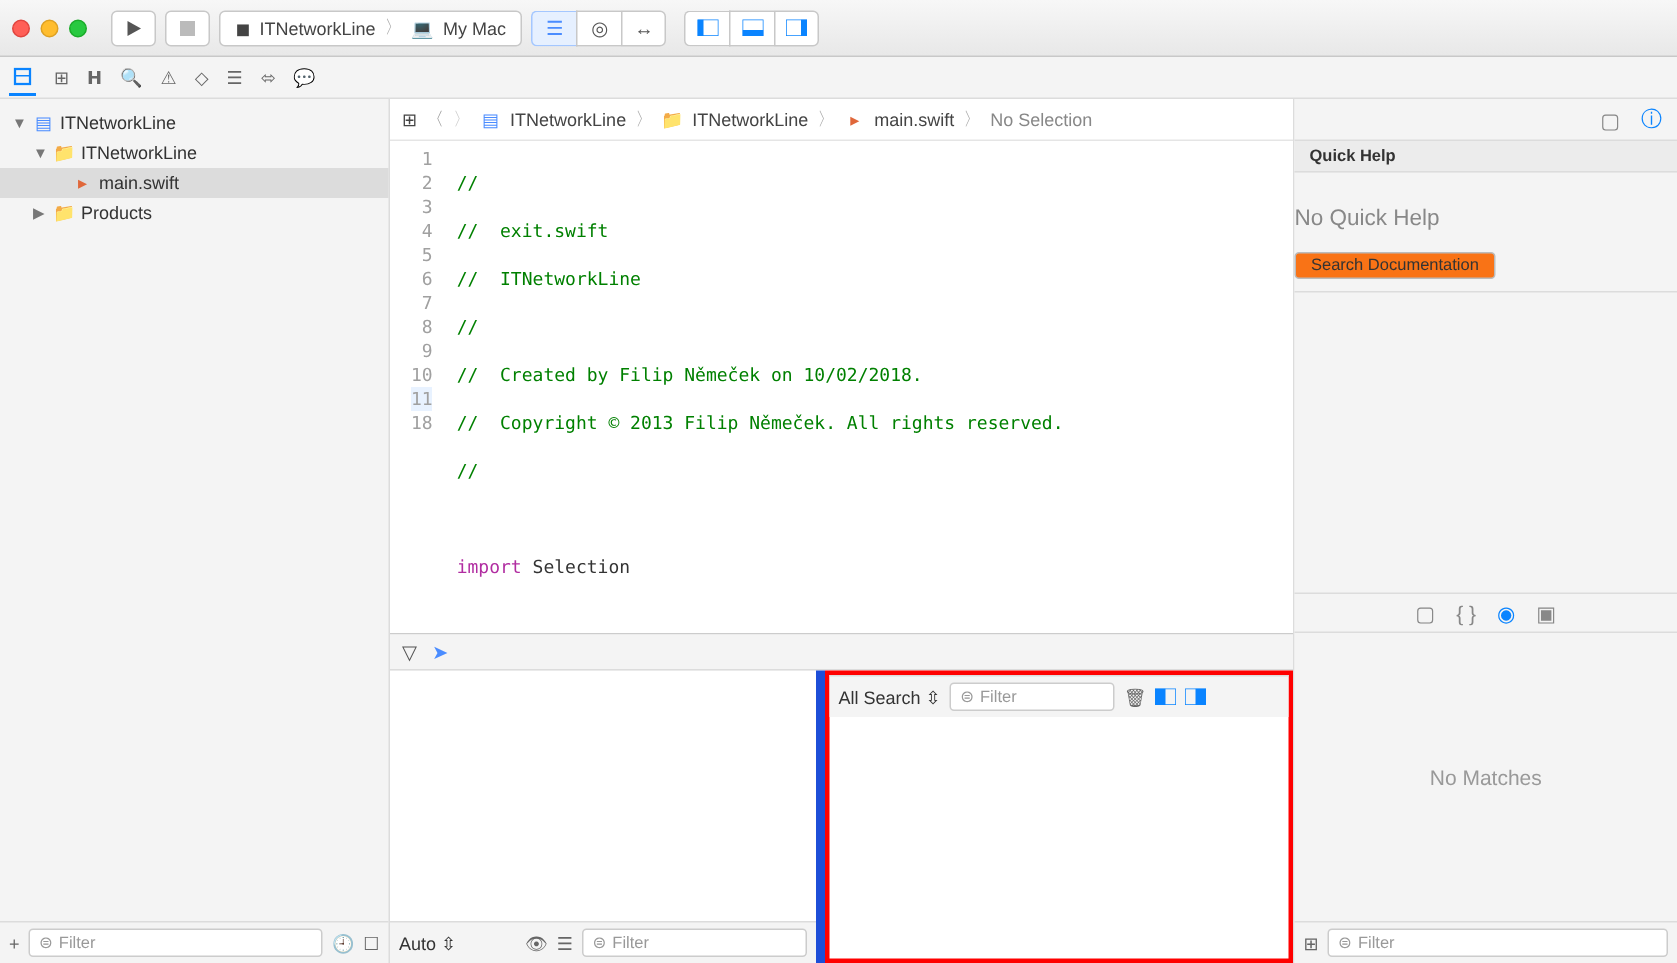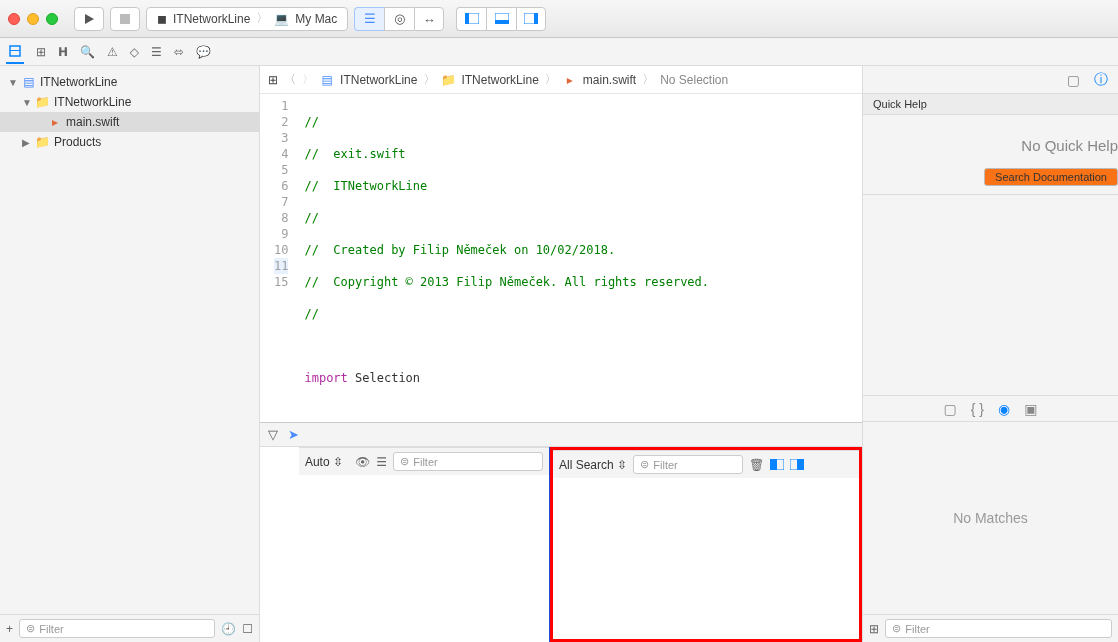--- a/index.html
+++ b/index.html
@@ -35,28 +35,28 @@
 .editor { flex: 1; display: flex; font-family: Menlo, monospace; font-size: 12px; overflow: hidden; }
 .gut { background: #fff; color: #a0a0a0; text-align: right; padding: 4px 8px 4px 14px; line-height: 16px; }
 .code { flex: 1; padding: 4px 8px; line-height: 16px; white-space: pre; }
 .hl { background: #e8f2ff; }
 .kw { color: #b12da1; }
 .cm { color: #008000; }
 .ln { height: 16px; }
 .debug { height: 220px; border-top: 1px solid #ccc; display: flex; flex-direction: column; }
 .dbar { height: 24px; background: #f4f4f4; border-bottom: 1px solid #dcdcdc; display: flex; align-items: center; padding: 0 8px; gap: 10px; font-size: 13px; color: #555; }
 .dpanes { flex: 1; display: flex; }
-.dleft { width: 290px; border-right: 1px solid #1d4ed8; display: flex; flex-direction: row; }
+.dleft { width: 290px; border-right: 6px solid #1d4ed8; display: flex; flex-direction: column; }
 .dright { flex: 1; display: flex; flex-direction: column; border: 3px solid #ff0000; }
 .dout { flex: 1; padding: 8px 10px; font-family: Menlo, monospace; font-size: 12px; font-weight: bold; white-space: pre; }
 .dfoot { height: 28px; border-top: 1px solid #dcdcdc; display: flex; align-items: center; padding: 0 6px; gap: 6px; background: #f4f4f4; font-size: 12px; }
 .inspector { width: 255px; background: #f4f4f4; display: flex; flex-direction: column; }
 .itabs { height: 28px; border-bottom: 1px solid #dcdcdc; display: flex; align-items: center; justify-content: flex-end; padding: 0 10px; gap: 14px; font-size: 14px; color: #888; }
-.isec { padding: 8px 0; text-align: right; border-bottom: 1px solid #dcdcdc; }
-.ihead { background: #ececec; font-weight: normal; font-size: 11px; text-align: left; padding: 4px 10px; border-bottom: 1px solid #dcdcdc; }
+.isec { padding: 8px 0; text-align: left; border-bottom: 1px solid #dcdcdc; }
+.ihead { background: #ececec; font-weight: bold; font-size: 11px; text-align: left; padding: 4px 10px; border-bottom: 1px solid #dcdcdc; }
 .nqh { font-size: 15px; color: #888; padding: 14px 0; }
 .docbtn { font-size: 11px; background: #f97316; border: 1px solid #bbb; border-radius: 3px; padding: 2px 10px; display: inline-block; }
 .lib { flex: 1; display: flex; flex-direction: column; border-top: 1px solid #dcdcdc; }
 .libtabs { height: 26px; display: flex; align-items: center; justify-content: center; gap: 14px; font-size: 14px; border-bottom: 1px solid #dcdcdc; color: #888; }
 .nomatch { flex: 1; display: flex; align-items: center; justify-content: center; color: #999; font-size: 14px; }
 .libfoot { height: 28px; border-top: 1px solid #dcdcdc; display: flex; align-items: center; padding: 0 6px; gap: 6px; }
 svg { display: block; }
 .miniicon { color: #666; }
 </style>
 </head>
@@ -188,21 +188,21 @@
           <div class="ln">2</div>
           <div class="ln">3</div>
           <div class="ln">4</div>
           <div class="ln">5</div>
           <div class="ln">6</div>
           <div class="ln">7</div>
           <div class="ln">8</div>
           <div class="ln">9</div>
           <div class="ln">10</div>
           <div class="ln hl">11</div>
-          <div class="ln">15</div>
+          <div class="ln">18</div>
       </div>
       <div class="code">
 <div class="ln"><span class="cm">//</span></div>
 <div class="ln"><span class="cm">//  exit.swift</span></div>
 <div class="ln"><span class="cm">//  ITNetworkLine</span></div>
 <div class="ln"><span class="cm">//</span></div>
 <div class="ln"><span class="cm">//  Created by Filip Němeček on 10/02/2018.</span></div>
 <div class="ln"><span class="cm">//  Copyright © 2013 Filip Němeček. All rights reserved.</span></div>
 <div class="ln"><span class="cm">//</span></div>
 <div class="ln"></div>

